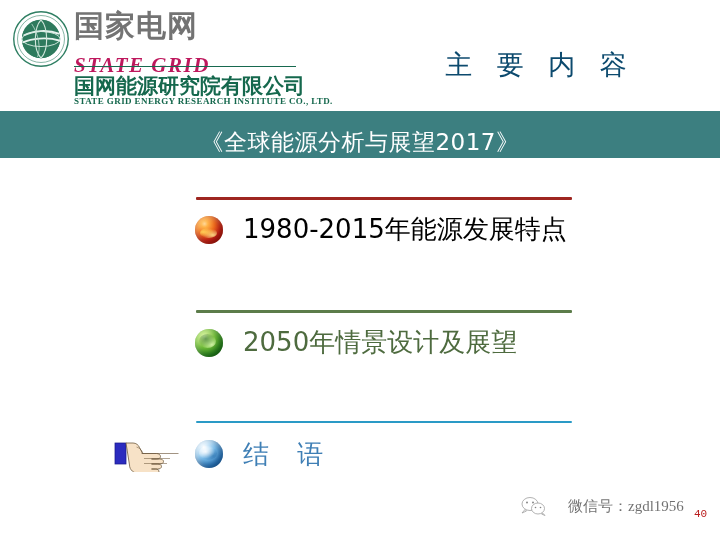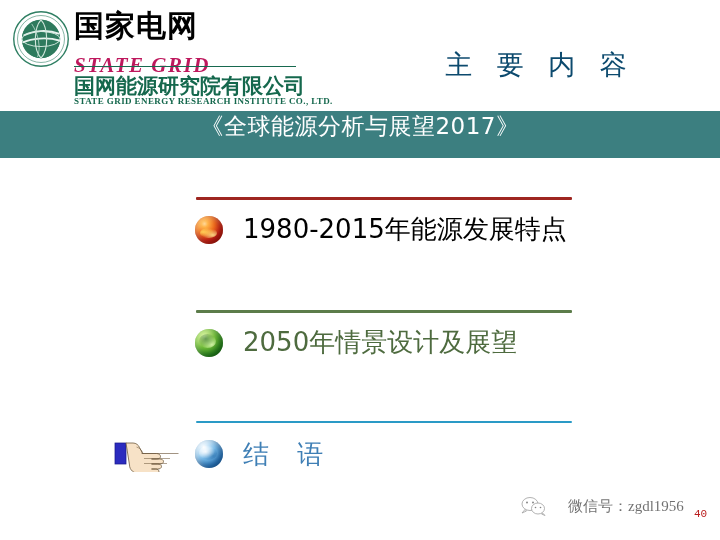--- a/index.html
+++ b/index.html
@@ -40,21 +40,21 @@
   .logo-text {
     position: absolute;
     left: 66px;
     top: 6px;
     width: 228px;
   }
   .cn-brand {
     font-family: "DejaVu Sans", "Liberation Sans", sans-serif;
     font-size: 30px;
     font-weight: bold;
-    color: #000000;
+    color: #737373;
     letter-spacing: 1px;
     line-height: 32px;
     white-space: nowrap;
   }
   .en-brand {
     font-family: "Liberation Serif", "DejaVu Serif", serif;
     font-size: 21px;
     font-weight: bold;
     color: #be185d;
     letter-spacing: 1.5px;
@@ -111,21 +111,21 @@
 
   
   .banner {
     position: absolute;
     left: 0;
     top: 111px;
     width: 720px;
     height: 47px;
     background: #3c7f80;
     display: flex;
-    align-items: flex-start;
+    align-items: flex-end;
     justify-content: center;
   }
   .banner-text {
     font-family: "DejaVu Sans", "Liberation Sans", sans-serif;
     font-size: 23px;
     color: #ffffff;
     letter-spacing: 0.5px;
     white-space: nowrap;
   }
 

